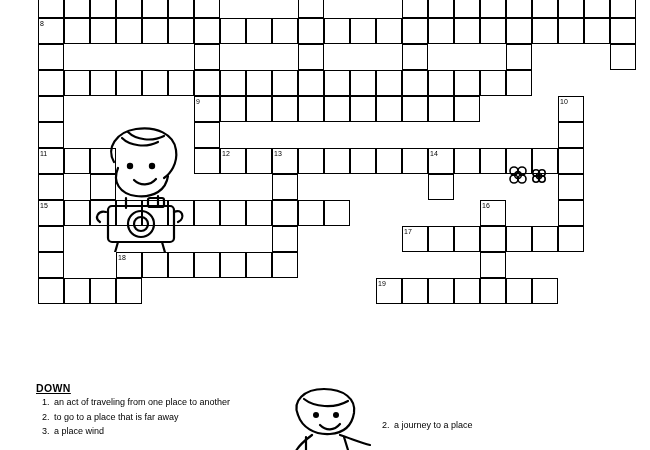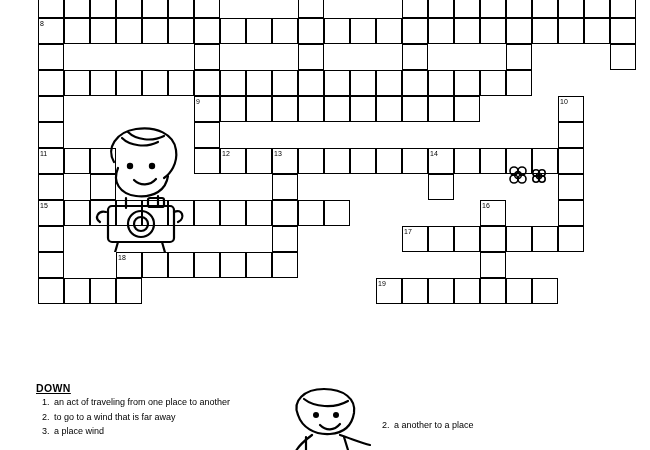--- a/index.html
+++ b/index.html
@@ -287,24 +287,24 @@
           <circle cx="39" cy="15" r="3.2"></circle>
         <circle cx="36" cy="12" r="2.6"></circle>
       </g>
     </svg>
   </div>
 
   <div class="clues" id="down-clues">
     <div class="head">DOWN</div>
     <ol>
       <li>an act of traveling from one place to another</li>
-      <li>to go to a wind that is far away</li>
+      <li>to go to a place that is far away</li>
       <li>a place wind</li>
     </ol>
   </div>
 
   <div class="clues" id="across-clues">
     <ol start="2">
-      <li>a another to a place</li>
+      <li>a journey to a place</li>
     </ol>
   </div>
 
 </div>
 
 </body></html>

